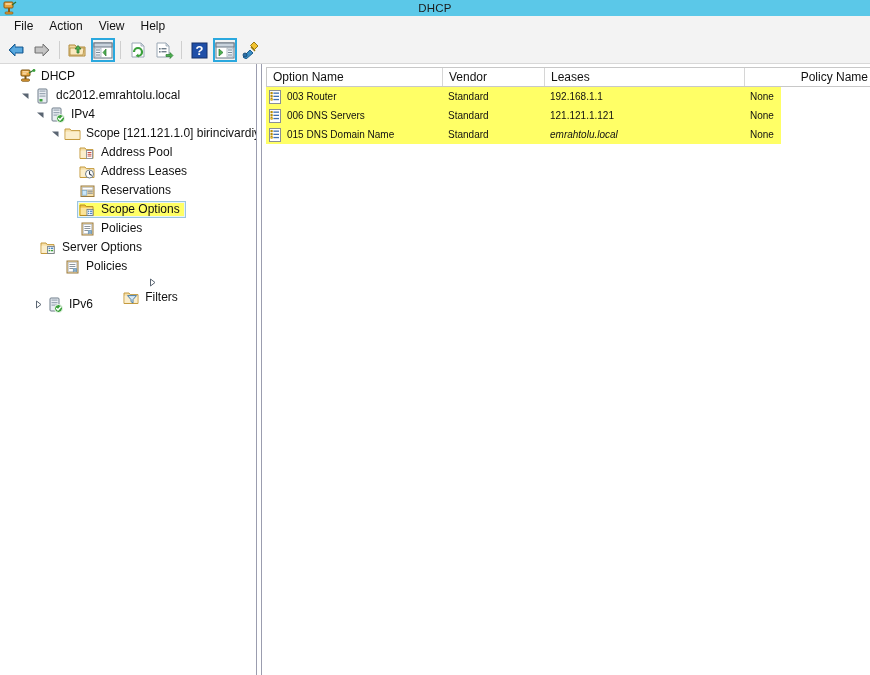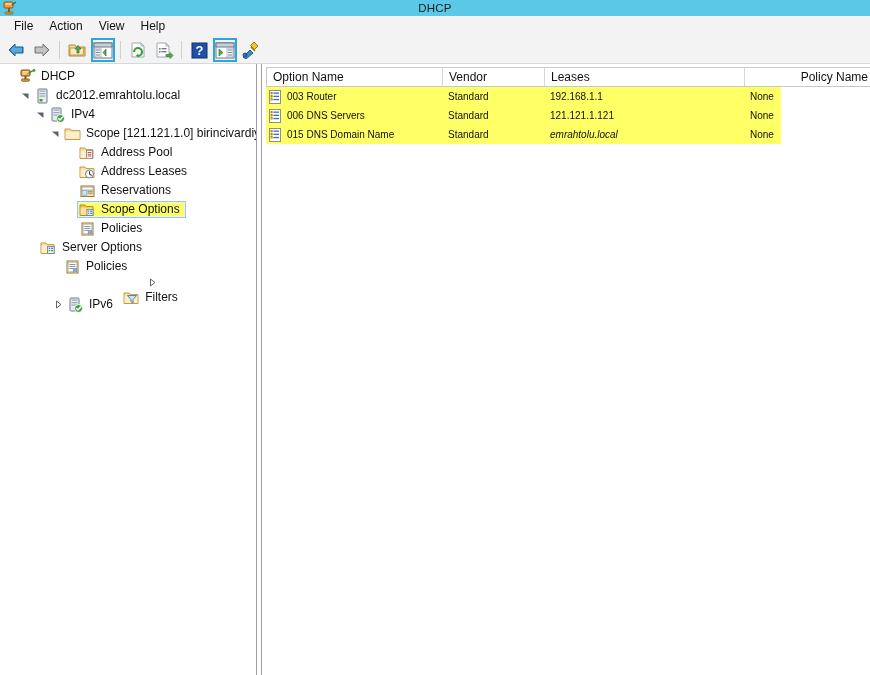--- a/index.html
+++ b/index.html
@@ -443,21 +443,21 @@
             </span>
             <span class="label-wrap">
               <span class="ticon">
                 <svg width="17" height="16" viewBox="0 0 17 16">
                   <use href="#ic-filters"></use>
                 </svg>
               </span>
               <span class="label">Filters</span>
             </span>
           </div>
-          <div class="tree-row" style="padding-left: 52px;">
+          <div class="tree-row" style="padding-left: 32px;">
             <span class="expander">
               <svg class="arrow-closed" width="9" height="9" viewBox="0 0 9 9">
                 <path d="M2.5 1 L7 4.5 L2.5 8 Z" fill="none" stroke="#5a6572" stroke-width="1"></path>
               </svg>
             </span>
             <span class="label-wrap">
               <span class="ticon">
                 <svg width="17" height="16" viewBox="0 0 17 16">
                   <use href="#ic-ipv6"></use>
                 </svg>

